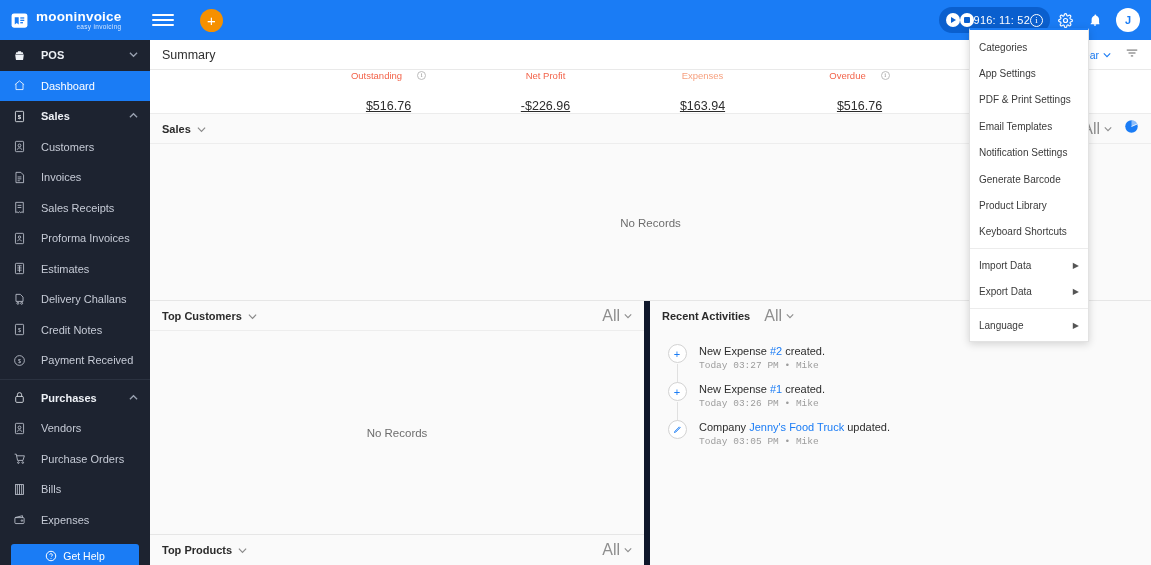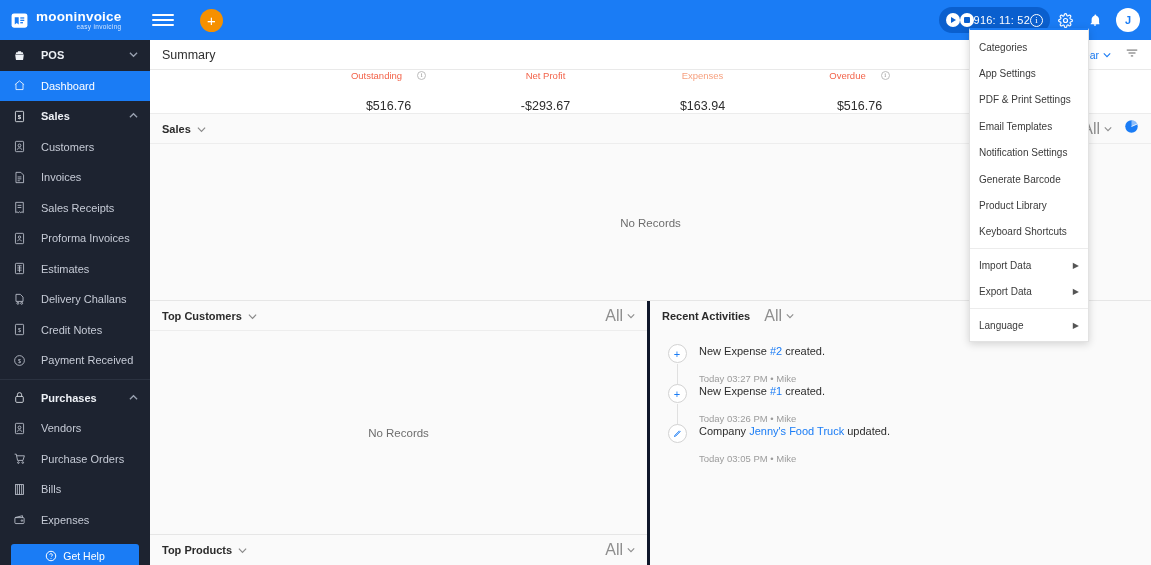--- a/index.html
+++ b/index.html
@@ -89,58 +89,58 @@
   .page-title { font-size: 12.5px; color: #2f2f2f; }
   .head-right { margin-left: auto; display: flex; align-items: center; gap: 14px; }
   .yearsel { font-size: 10.5px; color: #1a7cf5; display: flex; align-items: center; gap: 4px; cursor: pointer;}
 
   .summary-strip {
     height: 44px; background: #fff; border-bottom: 1px solid #ececec;
     display: flex; align-items: center; padding-left: 160px; gap: 0;
   }
   .stat { width: 157px; text-align: center; }
   .stat-label { font-size: 9.5px; display: flex; align-items: center; justify-content: center; gap: 15px;}
-  .stat-val { font-size: 12.5px; color: #2d2d2d; margin-top: 18px; }
+  .stat-val { font-size: 12.5px; color: #2d2d2d; margin-top: 18px; text-decoration: underline; }
   .iinfo { width: 9px; height: 9px; border-radius: 50%; border: 1px solid #bcbcbc; color: #9b9b9b;
     font-size: 7px; line-height: 7px; display: inline-flex; align-items: center; justify-content: center;
     font-family: "Liberation Serif", serif; cursor: pointer;}
 
   .panel-head {
     height: 30px; display: flex; align-items: center; padding: 0 12px;
     background: #fafafa; border-bottom: 1px solid #ededed;
   }
   .panel-title { font-size: 11px; font-weight: 700; color: #2b2b2b; }
   .caret-dn { margin-left: 6px; color: #8a8a8a; }
   .panel-right { margin-left: auto; display: flex; align-items: center; gap: 12px; }
   .allsel { font-size: 16px; color: #8e8e8e; display: flex; align-items: center; gap: 4px; cursor: pointer;}
 
   .sales-panel { height: 187px; border-bottom: 1px solid #e6e6e6; background: #fafafa; }
   .norecords { height: 157px; display: flex; align-items: center; justify-content: center;
     font-size: 11.5px; color: #6d6d6d; }
 
   .lower { display: flex; height: 264px; }
-  .col-left { width: 500px; border-right: 3px solid #0f172a; }
+  .col-left { width: 500px; border-right: 6px solid #0f172a; }
   .col-right { flex: 1; }
   .customers-body { height: 204px; display: flex; align-items: center; justify-content: center;
     font-size: 11.5px; color: #6d6d6d; border-bottom: 1px solid #e6e6e6; }
   .products-head { height: 30px; display: flex; align-items: center; padding: 0 12px; }
 
   .act-list { padding: 13px 0 0 0; position: relative; }
   .act-row { display: flex; padding: 0 12px 0 12px; position: relative; min-height: 38px; }
   .act-ico-col { width: 30px; flex: 0 0 30px; display: flex; justify-content: center; position: relative; }
   .act-ico {
     width: 19px; height: 19px; border-radius: 50%; border: 1px solid #d3d3d3; background: #fff;
     display: flex; align-items: center; justify-content: center; color: #1a7cf5; font-size: 11px;
     z-index: 2; position: relative;
   }
   .act-line { position: absolute; left: 50%; top: 20px; bottom: -9px; width: 1px; background: #e0e0e0; margin-left: -0.5px; }
   .act-txt { margin-left: 7px; padding-top: 1px;}
   .act-main { font-size: 11px; color: #2d2d2d; }
   .act-main .lk { color: #1a7cf5; }
-  .act-sub { font-size: 9.5px; color: #9c9c9c; margin-top: 16px; }
+  .act-sub { font-size: 9.5px; color: #9c9c9c; margin-top: 3px; font-family: Liberation Mono, monospace; }
 
   
   .menu {
     position: absolute; top: 28px; left: 969px; width: 120px;
     background: #fff; border: 1px solid #e2e2e2; border-top: 2px solid #1a7cf5;
     box-shadow: 0 2px 8px rgba(0,0,0,.16); z-index: 60; padding: 4px 0 3px 0;
   }
   .menu-item {
     height: 26.4px; display: flex; align-items: center; padding: 0 9px;
     font-size: 10px; color: #3a3a3a; cursor: pointer;
@@ -406,21 +406,21 @@
           <div class="stat-label" style="color:#f2634a">
             <span>Outstanding</span>
             <span class="iinfo">i</span>
           </div>
           <div class="stat-val">$516.76</div>
         </div>
         <div class="stat">
           <div class="stat-label" style="color:#f2634a">
             <span>Net Profit</span>
           </div>
-          <div class="stat-val">-$293.67</div>
+          <div class="stat-val">-$226.96</div>
         </div>
         <div class="stat">
           <div class="stat-label" style="color:#f6a07f">
             <span>Expenses</span>
           </div>
           <div class="stat-val">$163.94</div>
         </div>
         <div class="stat">
           <div class="stat-label" style="color:#f2634a">
             <span>Overdue</span>

